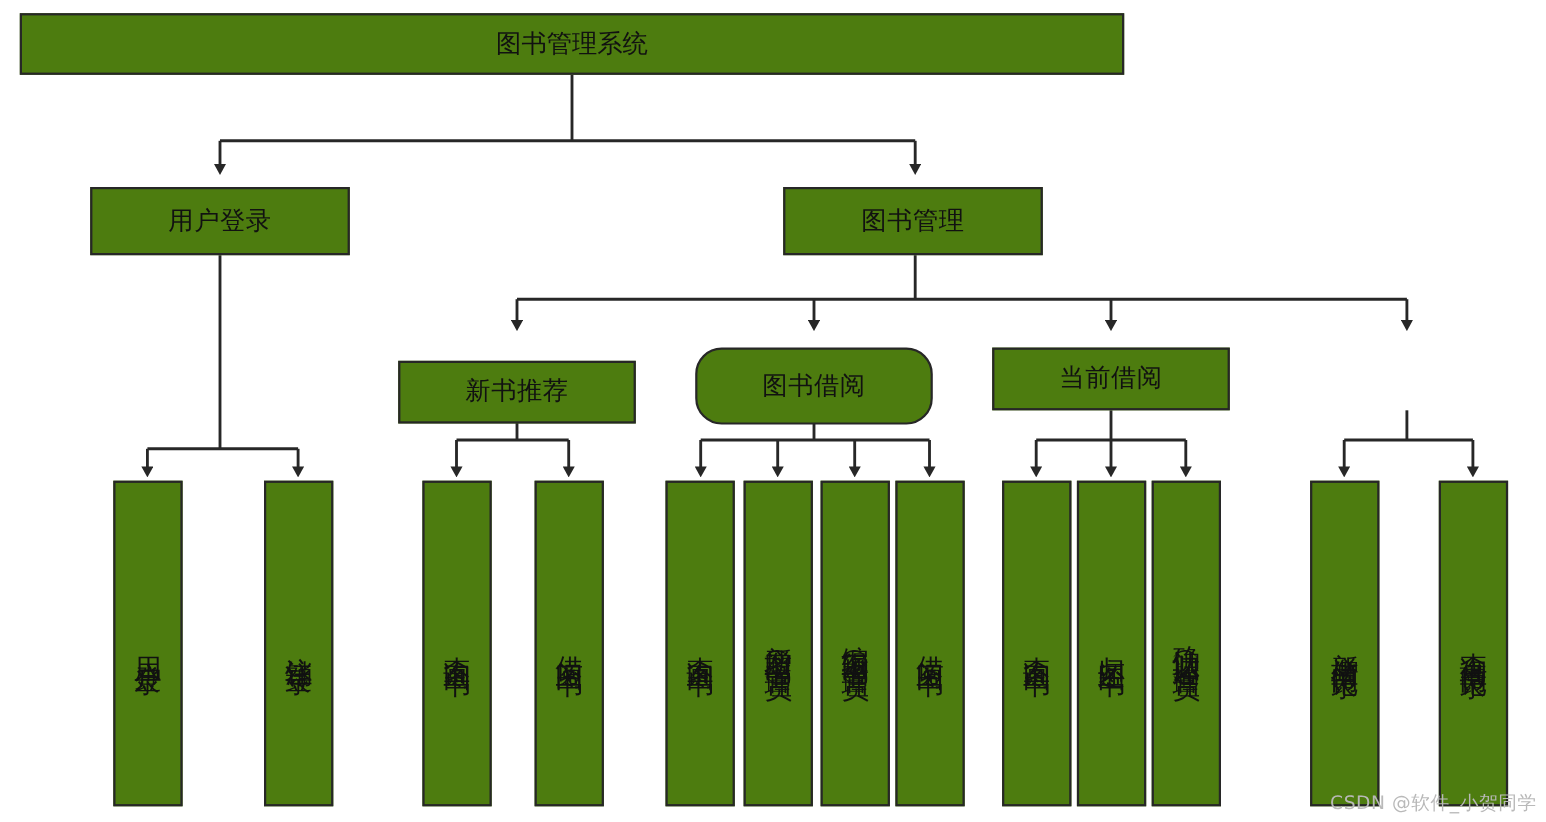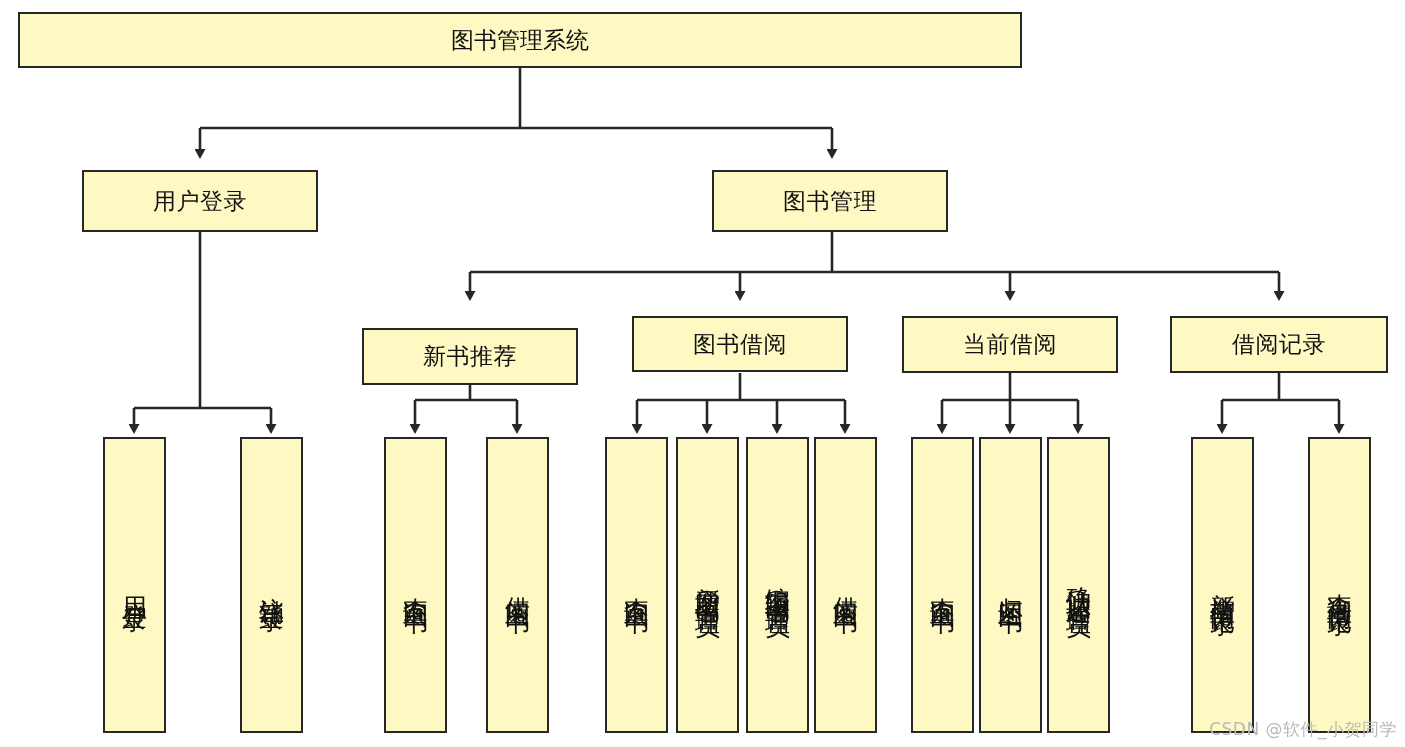--- a/index.html
+++ b/index.html
@@ -24,21 +24,21 @@
     position: absolute;
     left: 0;
     top: 0;
     width: 1405px;
     height: 747px;
     pointer-events: none;
   }
   .node {
     position: absolute;
     box-sizing: border-box;
-    background: #fef9c3;
+    background: #4d7c0f;
     border: 2.5px solid #272727;
     display: flex;
     align-items: center;
     justify-content: center;
     color: #111111;
     line-height: 1.25;
     text-align: center;
   }
   .node-h {
     font-size: 23px;
@@ -129,23 +129,22 @@
       <path d="M1339,400 L1339,425" marker-end="url(#arrow)"></path>
     </g>
   </svg>
 
   <div class="node node-root" style="left:18px; top:12px; width:1004px; height:56px;">图书管理系统</div>
 
   <div class="node node-h" style="left:82px; top:170px; width:236px; height:62px;">用户登录</div>
   <div class="node node-h" style="left:712px; top:170px; width:236px; height:62px;">图书管理</div>
 
   <div class="node node-h" style="left:362px; top:316px; width:216px; height:57px;margin-top:12px;">新书推荐</div>
-  <div class="node node-h" style="left:632px; top:316px; width:216px; height:56px;">图书借阅</div>
+  <div class="node node-h" style="left:632px; top:316px; width:216px; height:70px;border-radius:24px;">图书借阅</div>
   <div class="node node-h" style="left:902px; top:316px; width:216px; height:57px;">当前借阅</div>
-  <div class="node node-h" style="left:1170px; top:316px; width:218px; height:57px;">借阅记录</div>
 
   <div class="node node-v" style="left:103px; top:437px; width:63px; height:296px;">
     <span>用户登录</span>
   </div>
   <div class="node node-v" style="left:240px; top:437px; width:63px; height:296px;">
     <span>注销登录</span>
   </div>
 
   <div class="node node-v" style="left:384px; top:437px; width:63px; height:296px;">
     <span>查询图书</span>

